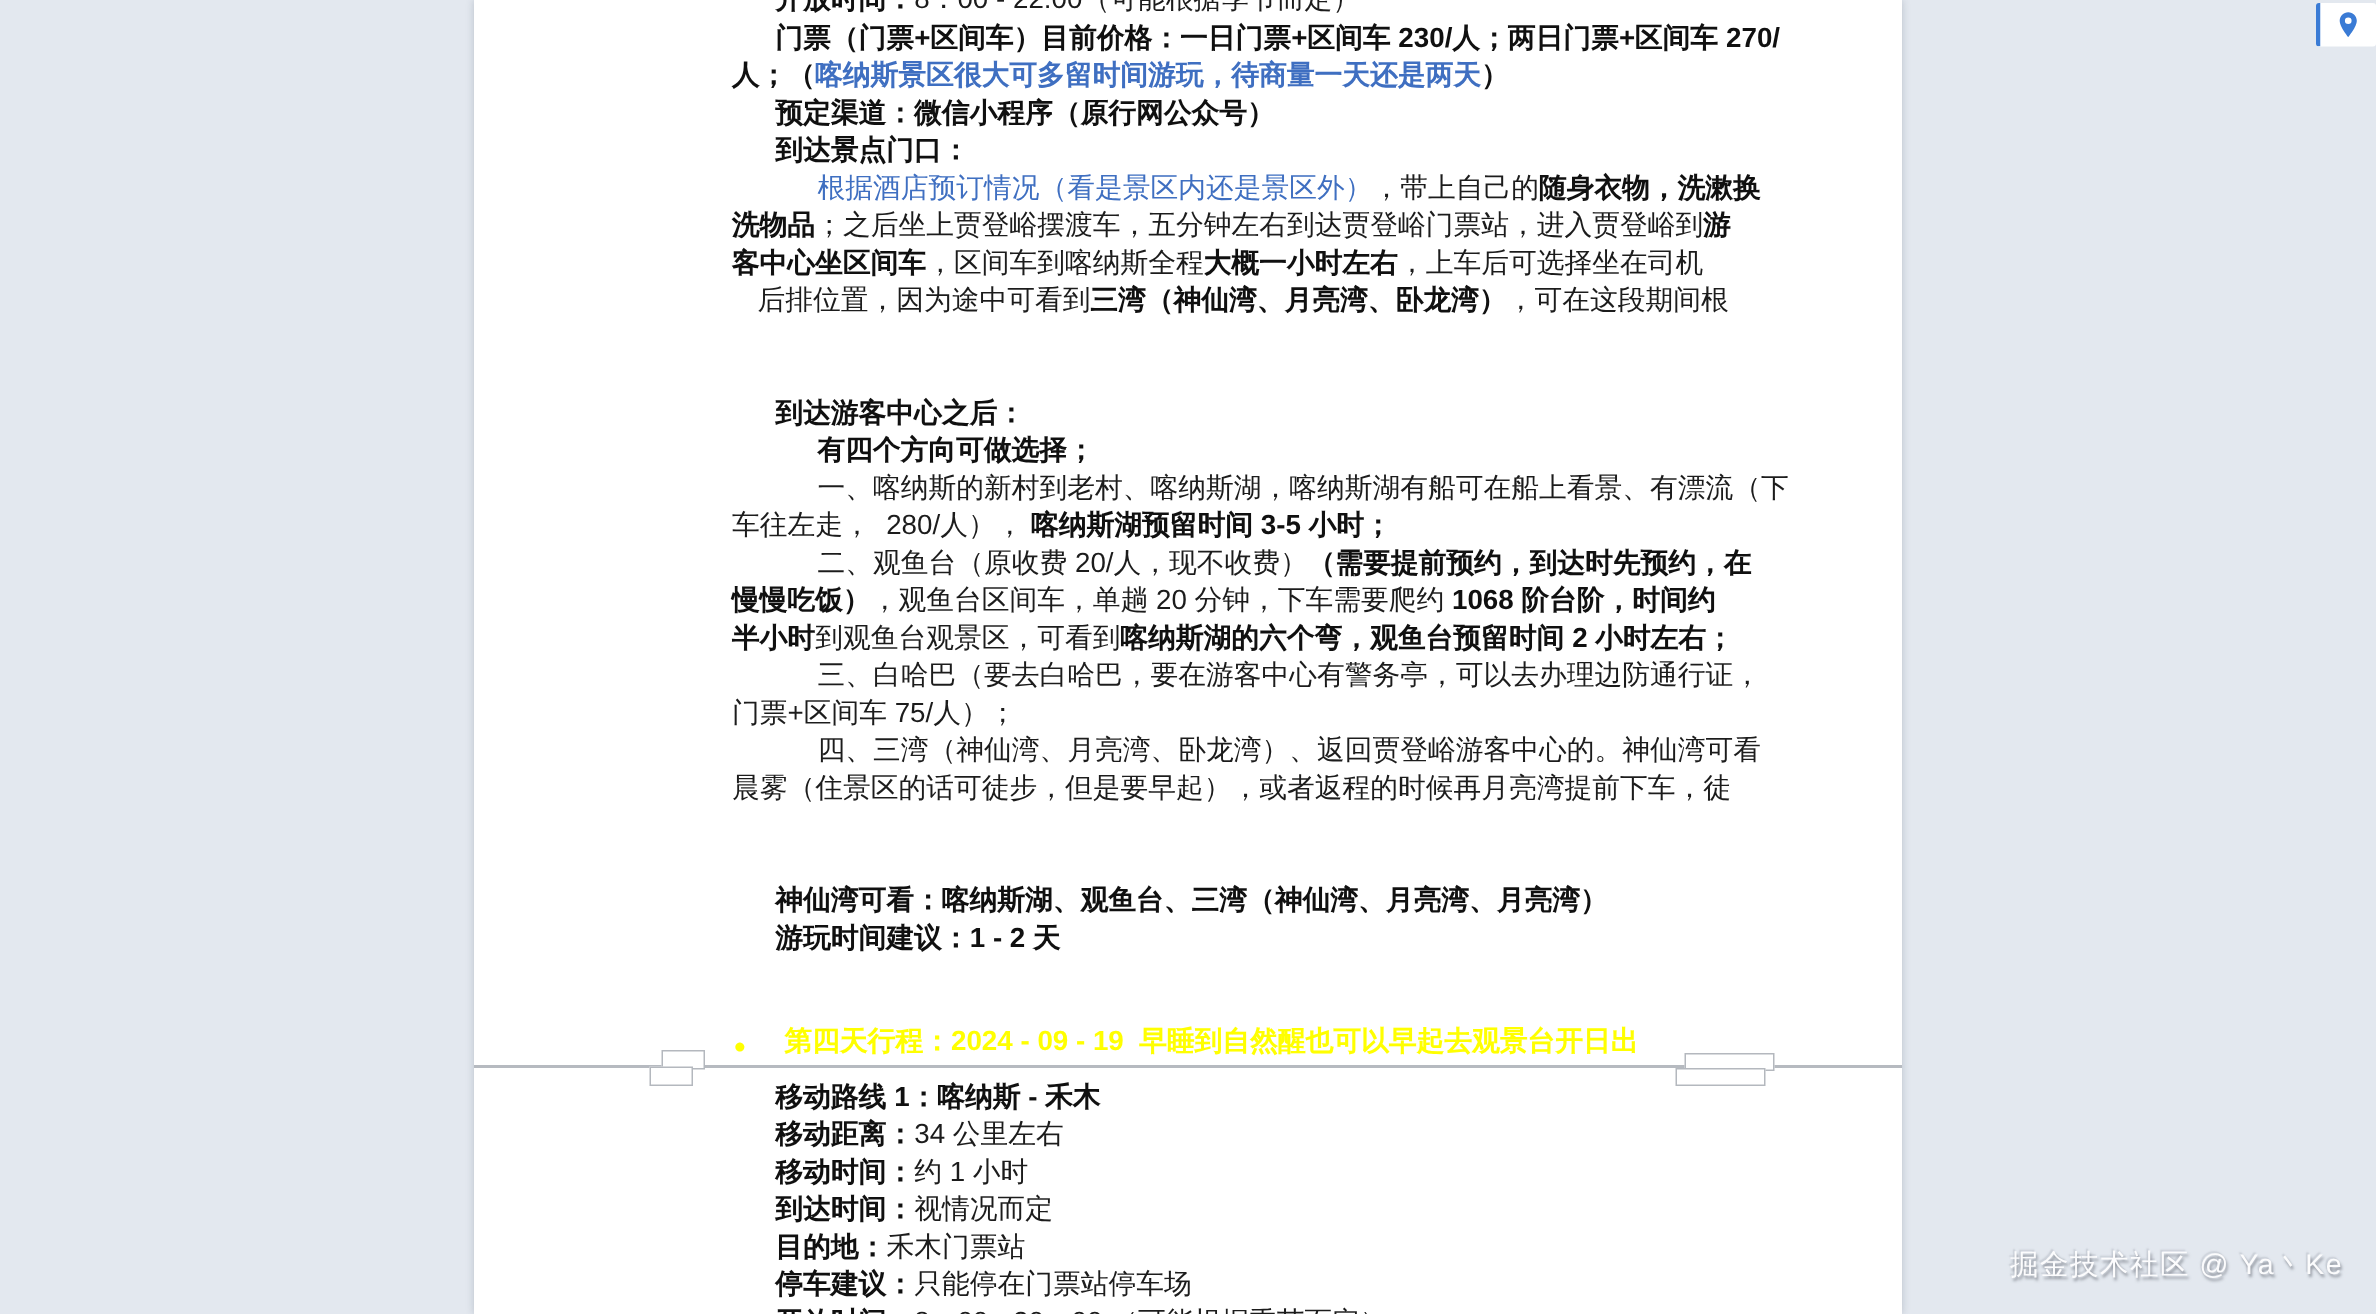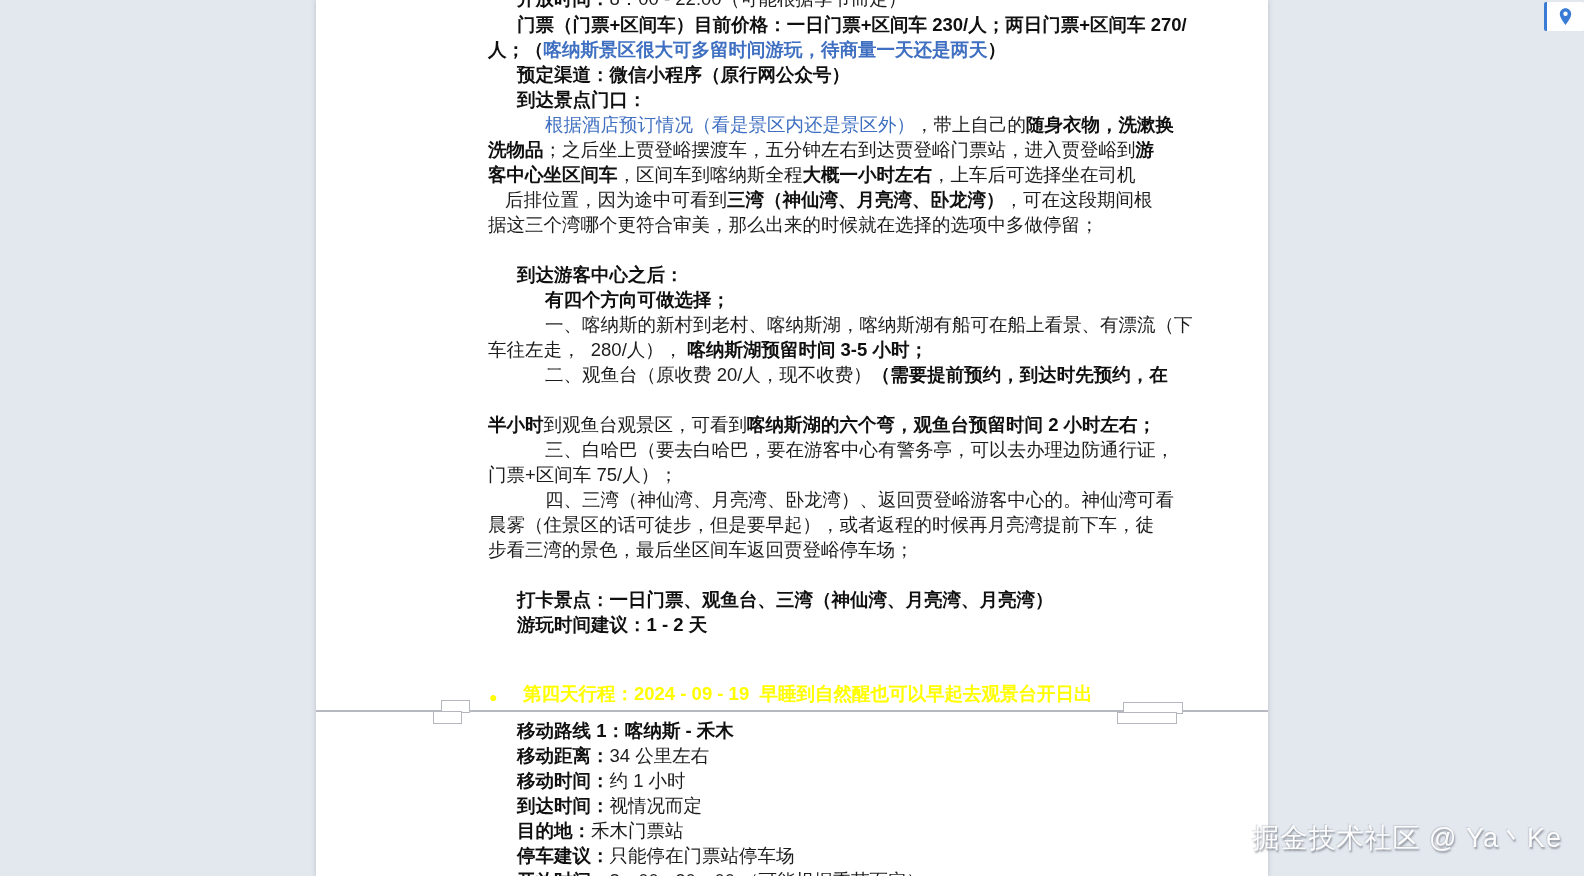--- a/index.html
+++ b/index.html
@@ -40,21 +40,21 @@
     position:absolute;right:0;top:2px;
     width:37px;height:29px;
     background:#ffffff;
     border-left:3px solid #3a7bd5;
     border-radius:2px;
     display:flex;align-items:center;justify-content:center;
     cursor:pointer;
   }
   .watermark{
     position:absolute;right:22px;bottom:20px;
-    font-size:27px;
+    font-size:19px;
     color:#fcfcfd;
     letter-spacing:1px;
     text-shadow:1px 2px 2px rgba(85,90,100,.6),-1px -1px 1px rgba(150,155,165,.35);
     text-align:center;
   }
 </style>
 </head>
 <body>
 
 <div class="page"></div>
@@ -68,33 +68,32 @@
 <div id="doc-text">
     <div class="line" style="left: 517px; top: -14px;"><span class="seg-b">开放时间：</span><span class="seg-n">8：00 - 22:00（可能根据季节而定）</span></div>
     <div class="line" style="left: 517px; top: 12px;"><span class="seg-b">门票（门票+区间车）目前价格：一日门票+区间车 230/人；两日门票+区间车 270/</span></div>
     <div class="line" style="left: 517px; top: 62px;"><span class="seg-b">预定渠道：微信小程序（原行网公众号）</span></div>
     <div class="line" style="left: 488px; top: 37px;"><span class="seg-b">人；（</span><span class="seg-ub">喀纳斯景区很大可多留时间游玩，待商量一天还是两天</span><span class="seg-b">）</span></div>
     <div class="line" style="left: 517px; top: 87px;"><span class="seg-b">到达景点门口：</span></div>
     <div class="line" style="left: 545px; top: 112px;"><span class="seg-u">根据酒店预订情况（看是景区内还是景区外）</span><span class="seg-n">，带上自己的</span><span class="seg-b">随身衣物，洗漱换</span></div>
     <div class="line" style="left: 488px; top: 137px;"><span class="seg-b">洗物品</span><span class="seg-n">；之后坐上贾登峪摆渡车，五分钟左右到达贾登峪门票站，进入贾登峪到</span><span class="seg-b">游</span></div>
     <div class="line" style="left: 488px; top: 162px;"><span class="seg-b">客中心坐区间车</span><span class="seg-n">，区间车到喀纳斯全程</span><span class="seg-b">大概一小时左右</span><span class="seg-n">，上车后可选择坐在司机</span></div>
     <div class="line" style="left: 488px; top: 187px; margin-left: 17px;"><span class="seg-n">后排位置，因为途中可看到</span><span class="seg-b">三湾（神仙湾、月亮湾、卧龙湾）</span><span class="seg-n">，可在这段期间根</span></div>
-    <div class="line" style="left: 488px; top: 212px;"><span class="seg-n">据这三个湾哪个更符合审美，那么出来的时候就在选择的选项中多做停留；</span></div>
     <div class="line" style="left: 517px; top: 262px;"><span class="seg-b">到达游客中心之后：</span></div>
     <div class="line" style="left: 545px; top: 287px;"><span class="seg-b">有四个方向可做选择；</span></div>
     <div class="line" style="left: 545px; top: 312px;"><span class="seg-n">一、喀纳斯的新村到老村、喀纳斯湖，喀纳斯湖有船可在船上看景、有漂流（下</span></div>
     <div class="line" style="left: 488px; top: 337px;"><span class="seg-n">车往左走，  280/人）， </span><span class="seg-b">喀纳斯湖预留时间 3-5 小时；</span></div>
     <div class="line" style="left: 545px; top: 362px;"><span class="seg-n">二、观鱼台（原收费 20/人，现不收费）</span><span class="seg-b">（需要提前预约，到达时先预约，在</span></div>
+    <div class="line" style="left: 488px; top: 387px;"><span class="seg-b">慢慢吃饭）</span><span class="seg-n">，观鱼台区间车，单趟 20 分钟，下车需要爬约 </span><span class="seg-b">1068 阶台阶，时间约</span></div>
     <div class="line" style="left: 488px; top: 412px;"><span class="seg-b">半小时</span><span class="seg-n">到观鱼台观景区，可看到</span><span class="seg-b">喀纳斯湖的六个弯，观鱼台预留时间 2 小时左右；</span></div>
     <div class="line" style="left: 545px; top: 437px;"><span class="seg-n">三、白哈巴（要去白哈巴，要在游客中心有警务亭，可以去办理边防通行证，</span></div>
     <div class="line" style="left: 488px; top: 462px;"><span class="seg-n">门票+区间车 75/人）；</span></div>
     <div class="line" style="left: 545px; top: 487px;"><span class="seg-n">四、三湾（神仙湾、月亮湾、卧龙湾）、返回贾登峪游客中心的。神仙湾可看</span></div>
     <div class="line" style="left: 488px; top: 512px;"><span class="seg-n">晨雾（住景区的话可徒步，但是要早起），或者返程的时候再月亮湾提前下车，徒</span></div>
-    <div class="line" style="left: 488px; top: 537px;"><span class="seg-n">步看三湾的景色，最后坐区间车返回贾登峪停车场；</span></div>
-    <div class="line" style="left: 517px; top: 587px;"><span class="seg-b">打卡景点：一日门票、观鱼台、三湾（神仙湾、月亮湾、月亮湾）</span></div>
+    <div class="line" style="left: 517px; top: 587px;"><span class="seg-b">神仙湾可看：喀纳斯湖、观鱼台、三湾（神仙湾、月亮湾、月亮湾）</span></div>
     <div class="line" style="left: 517px; top: 612px;"><span class="seg-b">游玩时间建议：1 - 2 天</span></div>
     <div class="line" style="left: 489px; top: 683px;"><span class="seg-yd">●</span></div>
     <div class="line" style="left: 523px; top: 681px;"><span class="seg-y">第四天行程：2024 - 09 - 19  早睡到自然醒也可以早起去观景台开日出</span></div>
     <div class="line" style="left: 517px; top: 718px;"><span class="seg-b">移动路线 1：喀纳斯 - 禾木</span></div>
     <div class="line" style="left: 517px; top: 743px;"><span class="seg-b">移动距离：</span><span class="seg-n">34 公里左右</span></div>
     <div class="line" style="left: 517px; top: 768px;"><span class="seg-b">移动时间：</span><span class="seg-n">约 1 小时</span></div>
     <div class="line" style="left: 517px; top: 793px;"><span class="seg-b">到达时间：</span><span class="seg-n">视情况而定</span></div>
     <div class="line" style="left: 517px; top: 818px;"><span class="seg-b">目的地：</span><span class="seg-n">禾木门票站</span></div>
     <div class="line" style="left: 517px; top: 843px;"><span class="seg-b">停车建议：</span><span class="seg-n">只能停在门票站停车场</span></div>
     <div class="line" style="left: 517px; top: 868px;"><span class="seg-b">开放时间：</span><span class="seg-n">8：00 - 20：00 （可能根据季节而定）</span></div>

